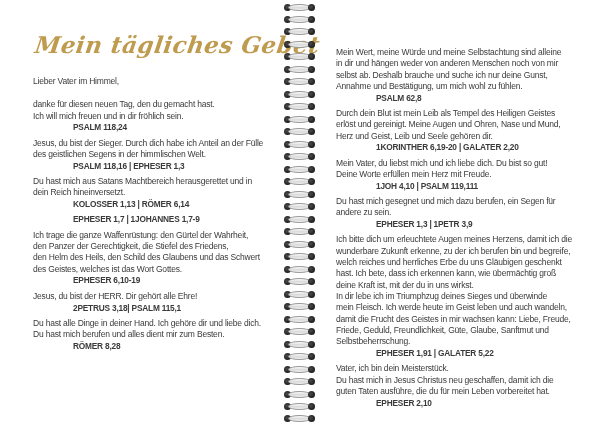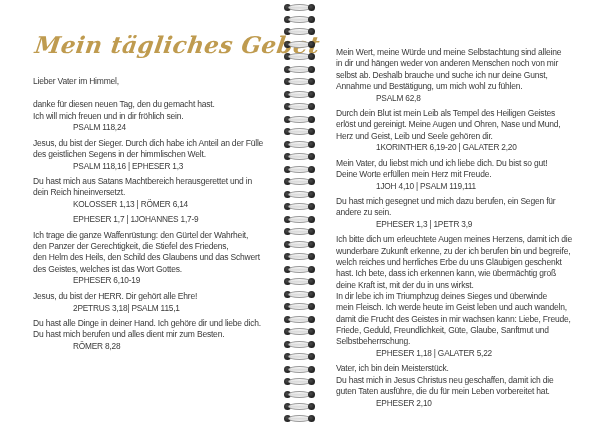--- a/index.html
+++ b/index.html
@@ -28,21 +28,21 @@
     margin:16px 0 12px 0;
     font-size:8.5px;line-height:11.3px;letter-spacing:-0.2px;
   }
   .section{margin:0 0 4px 0;}
   .prayer-text{
     margin:0;white-space:pre-line;
     font-size:8.5px;line-height:11.3px;letter-spacing:-0.2px;
   }
   .verse-ref{
     margin:0.5px 0 0 40px;
-    font-weight:normal;font-size:8.3px;line-height:11.3px;letter-spacing:-0.2px;
+    font-weight:bold;font-size:8.3px;line-height:11.3px;letter-spacing:-0.2px;
   }
   .closing{
     margin:16px 0 0 0;
     font-size:8.5px;line-height:11.3px;letter-spacing:-0.2px;
   }
 
   
   .binding{
     position:absolute;left:284px;top:0;width:31px;height:426px;
     display:flex;flex-direction:column;justify-content:space-between;
@@ -305,21 +305,21 @@
     <p class="prayer-text">Ich bitte dich um erleuchtete Augen meines Herzens, damit ich die
 wunderbare Zukunft erkenne, zu der ich berufen bin und begreife,
 welch reiches und herrliches Erbe du uns Gläubigen geschenkt
 hast. Ich bete, dass ich erkennen kann, wie übermächtig groß
 deine Kraft ist, mit der du in uns wirkst.
 In dir lebe ich im Triumphzug deines Sieges und überwinde
 mein Fleisch. Ich werde heute im Geist leben und auch wandeln,
 damit die Frucht des Geistes in mir wachsen kann: Liebe, Freude,
 Friede, Geduld, Freundlichkeit, Güte, Glaube, Sanftmut und
 Selbstbeherrschung.</p>
-    <p class="verse-ref">EPHESER 1,18 | GALATER 5,22</p>
+    <p class="verse-ref">EPHESER 1,91 | GALATER 5,22</p>
   </div>
   <div class="section">
     <p class="prayer-text">Vater, ich bin dein Meisterstück.
 Du hast mich in Jesus Christus neu geschaffen, damit ich die
 guten Taten ausführe, die du für mein Leben vorbereitet hat.</p>
     <p class="verse-ref">EPHESER 2,10</p>
   </div>
   <p class="closing">In Jesu Namen, Amen.</p>
 </div>
 

